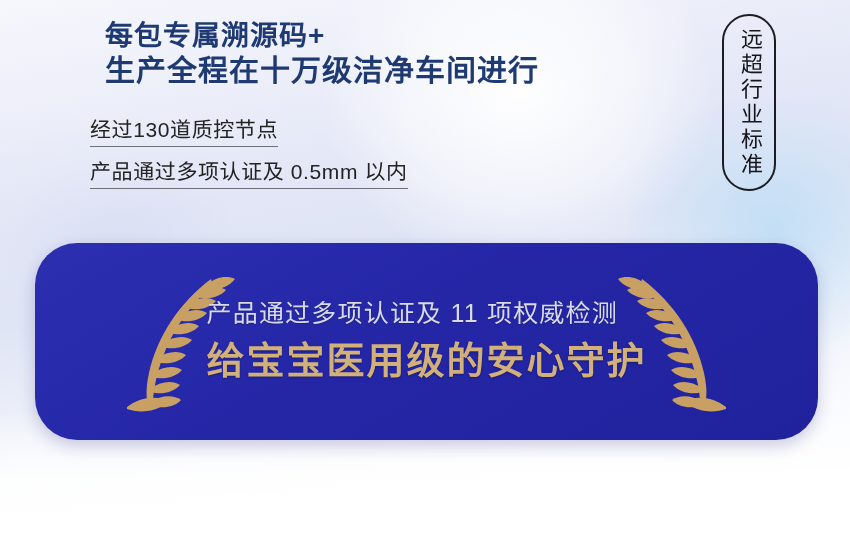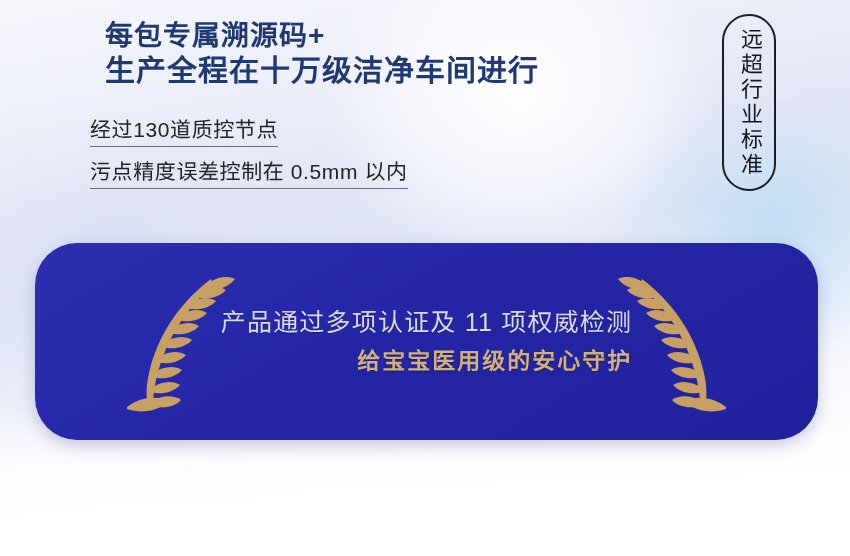--- a/index.html
+++ b/index.html
@@ -156,36 +156,36 @@
     overflow: hidden;
   }
   .banner-inner {
     position: absolute;
     inset: 0;
     display: flex;
     align-items: center;
     justify-content: center;
   }
   .banner-text {
-    text-align: right;
+    text-align: left;
     z-index: 2;
   }
   .banner-line {
     white-space: nowrap;
     line-height: 1.30;
   }
   .banner-line.lead {
     color: #d8dbe6;
     font-size: 25px;
     letter-spacing: 1.2px;
     text-shadow: 0 1px 1px rgba(0,0,0,0.22);
   }
   .banner-line.gold {
     color: #d2b07a;
-    font-size: 23px;
+    font-size: 38px;
     font-weight: bold;
     letter-spacing: 2px;
     margin-top: 8px;
     text-shadow: 0 1px 2px rgba(0,0,0,0.30);
   }
 
   
   .laurel {
     position: absolute;
     top: 26px;
@@ -208,21 +208,21 @@
   <div class="bg-glow-lav"></div>
   <div class="bg-fade-bottom"></div>
 
   <div class="headline">
     <div class="headline-line l1">每包专属溯源码+</div>
     <div class="headline-line l2">生产全程在十万级洁净车间进行</div>
   </div>
 
   <div class="subs">
     <div><span class="sub-line">经过130道质控节点</span></div>
-    <div><span class="sub-line">污点精度误差控制在 0.5mm 以内</span></div>
+    <div><span class="sub-line">产品通过多项认证及 0.5mm 以内</span></div>
   </div>
 
   <div class="vbadge">
     <span class="vbadge-text">远超行业标准</span>
   </div>
 
   <div class="banner">
 
     <div class="laurel left">
       <svg viewBox="0 0 120 146" xmlns="http://www.w3.org/2000/svg">

